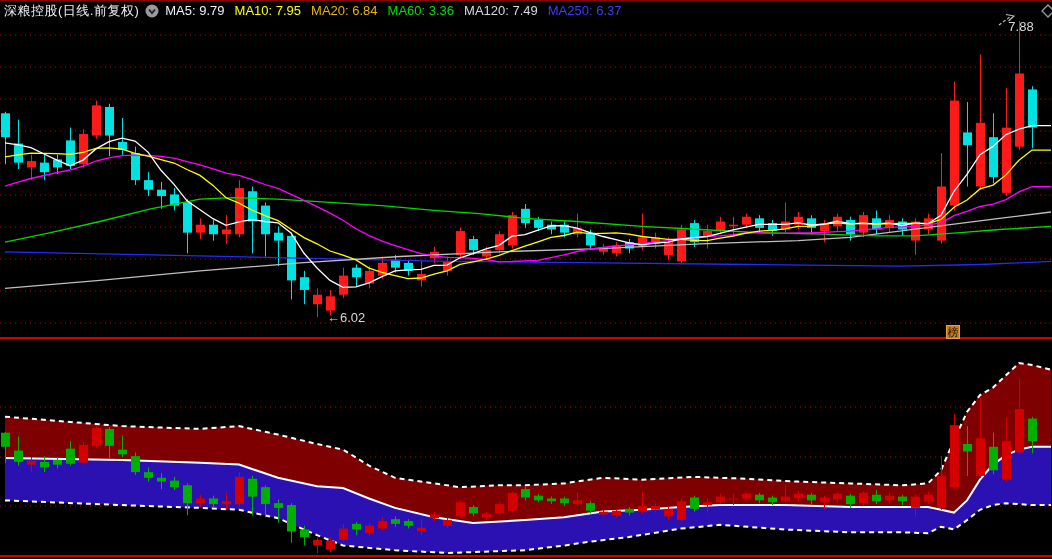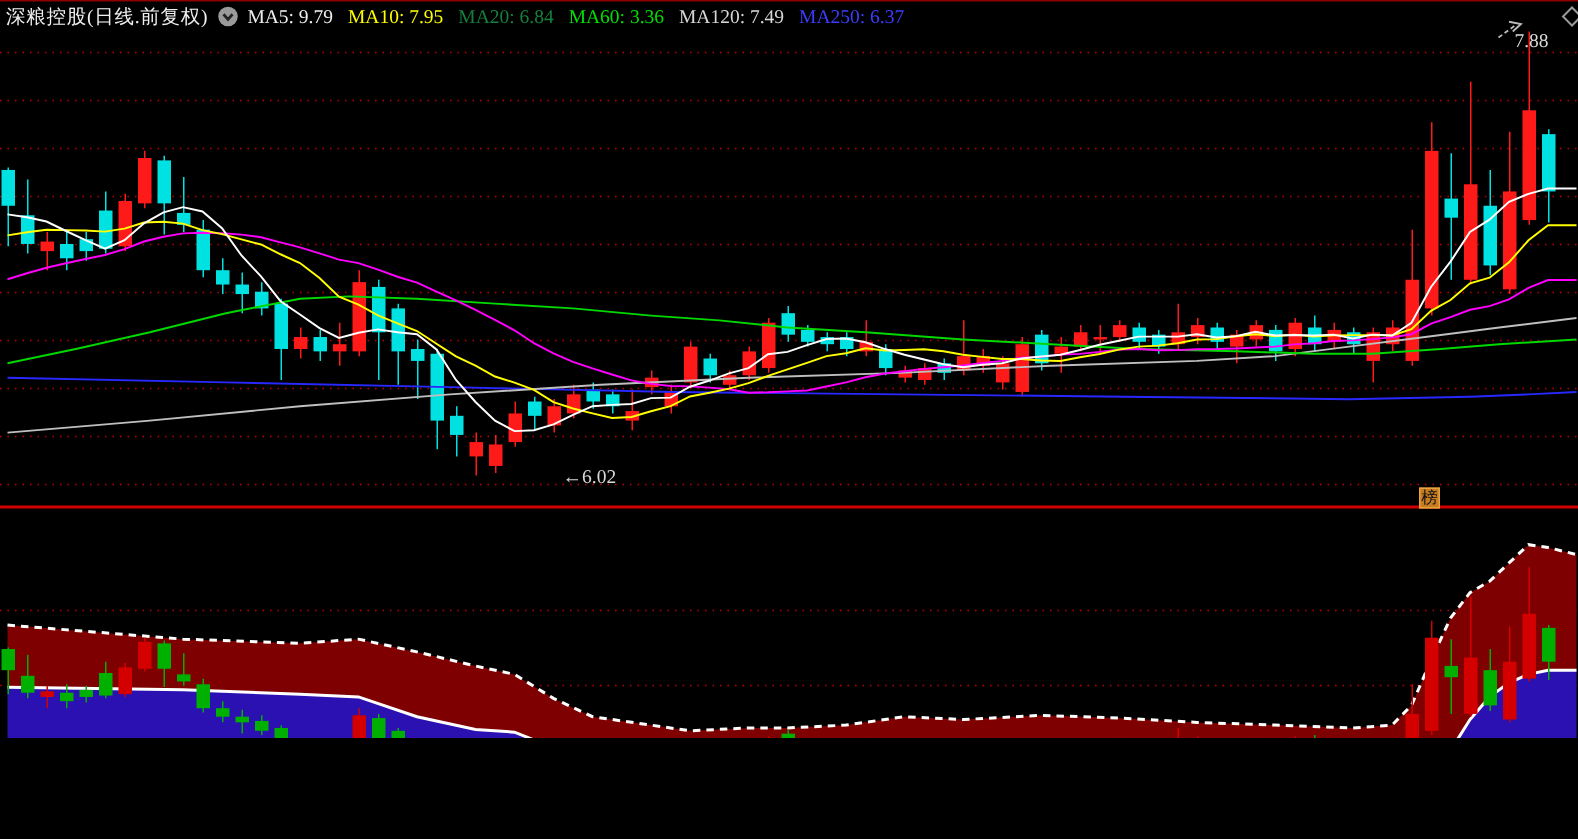--- a/index.html
+++ b/index.html
@@ -1,50 +1,50 @@
 <!DOCTYPE html>
 <html><head>
 <meta charset="utf-8">
 <style>
   html,body{margin:0;padding:0;background:#000;}
-  #app{position:relative;width:1052px;height:492px;background:#000;overflow:hidden;
-       font-family:Liberation Serif, serif;}
+  #app{position:relative;width:1052px;height:559px;background:#000;overflow:hidden;
+       font-family:Liberation Sans, sans-serif;}
   .topline{position:absolute;left:0;top:0;width:1052px;height:1px;background:#8b0000;z-index:4;}
   .hdr{position:absolute;left:0;height:21px;display:flex;align-items:center;
        font-size:13px;color:#f0f0f0;z-index:5;padding-left:4px;white-space:nowrap;}
   .hdr .title{letter-spacing:0.5px;}
   .chev{display:inline-flex;margin:0 6px;}
   #ma-legend span{margin-right:10px;}
   #main-chart{position:absolute;left:0;top:0;z-index:1;}
   #sub-chart{position:absolute;left:0;top:339px;z-index:1;}
   .sep{position:absolute;left:0;top:337px;width:1052px;height:2px;background:#d20000;z-index:4;}
   .botline{position:absolute;left:0;top:555px;width:1052px;height:2px;background:#d20000;z-index:4;}
   .anno{position:absolute;color:#d8d8d8;font-size:13px;z-index:3;}
   .anno.high{left:1002px;top:19px;width:38px;text-align:center;}
-  .anno.low{left:327px;top:310px;margin-left:48px;}
+  .anno.low{left:327px;top:310px;}
   .badge{position:absolute;left:946px;top:325px;width:14px;height:14px;z-index:6;
          background:#c87c22;border:1px solid #e8a23c;color:#141414;font-size:11px;
          line-height:13px;text-align:center;cursor:pointer;box-sizing:border-box;}
   .subhdr{top:339px;}
 </style>
 </head>
 <body>
 
 <div id="app">
   <div class="topline"></div>
 
   <div class="hdr">
     <span class="title">深粮控股(日线.前复权)</span>
     <span class="chev">
       <svg width="14" height="14" viewBox="0 0 14 14">
         <circle cx="7" cy="7" r="6.5" fill="#9a9a9a"></circle>
         <path d="M4 5.5 L7 9 L10 5.5" stroke="#222" stroke-width="1.8" fill="none"></path>
       </svg>
     </span>
-    <span id="ma-legend"><span style="color: rgb(240, 240, 240);">MA5: 9.79</span><span style="color: rgb(255, 255, 0);">MA10: 7.95</span><span style="color: #15803d;">MA20: 6.84</span><span style="color: rgb(0, 224, 0);">MA60: 3.36</span><span style="color: rgb(216, 216, 216);">MA120: 7.49</span><span style="color: rgb(60, 60, 255);">MA250: 6.37</span></span>
+    <span id="ma-legend"><span style="color: rgb(240, 240, 240);">MA5: 9.79</span><span style="color: rgb(255, 255, 0);">MA10: 7.95</span><span style="color: #eab308;">MA20: 6.84</span><span style="color: rgb(0, 224, 0);">MA60: 3.36</span><span style="color: rgb(216, 216, 216);">MA120: 7.49</span><span style="color: rgb(60, 60, 255);">MA250: 6.37</span></span>
   </div>
 
   <svg id="main-chart" width="1052" height="339">
       <line x1="0" y1="35" x2="1052" y2="35" stroke="#c00000" stroke-width="1" stroke-dasharray="1 4"></line>
       <line x1="0" y1="67" x2="1052" y2="67" stroke="#c00000" stroke-width="1" stroke-dasharray="1 4"></line>
       <line x1="0" y1="99" x2="1052" y2="99" stroke="#c00000" stroke-width="1" stroke-dasharray="1 4"></line>
       <line x1="0" y1="131" x2="1052" y2="131" stroke="#c00000" stroke-width="1" stroke-dasharray="1 4"></line>
       <line x1="0" y1="163" x2="1052" y2="163" stroke="#c00000" stroke-width="1" stroke-dasharray="1 4"></line>
       <line x1="0" y1="195" x2="1052" y2="195" stroke="#c00000" stroke-width="1" stroke-dasharray="1 4"></line>
       <line x1="0" y1="227" x2="1052" y2="227" stroke="#c00000" stroke-width="1" stroke-dasharray="1 4"></line>

